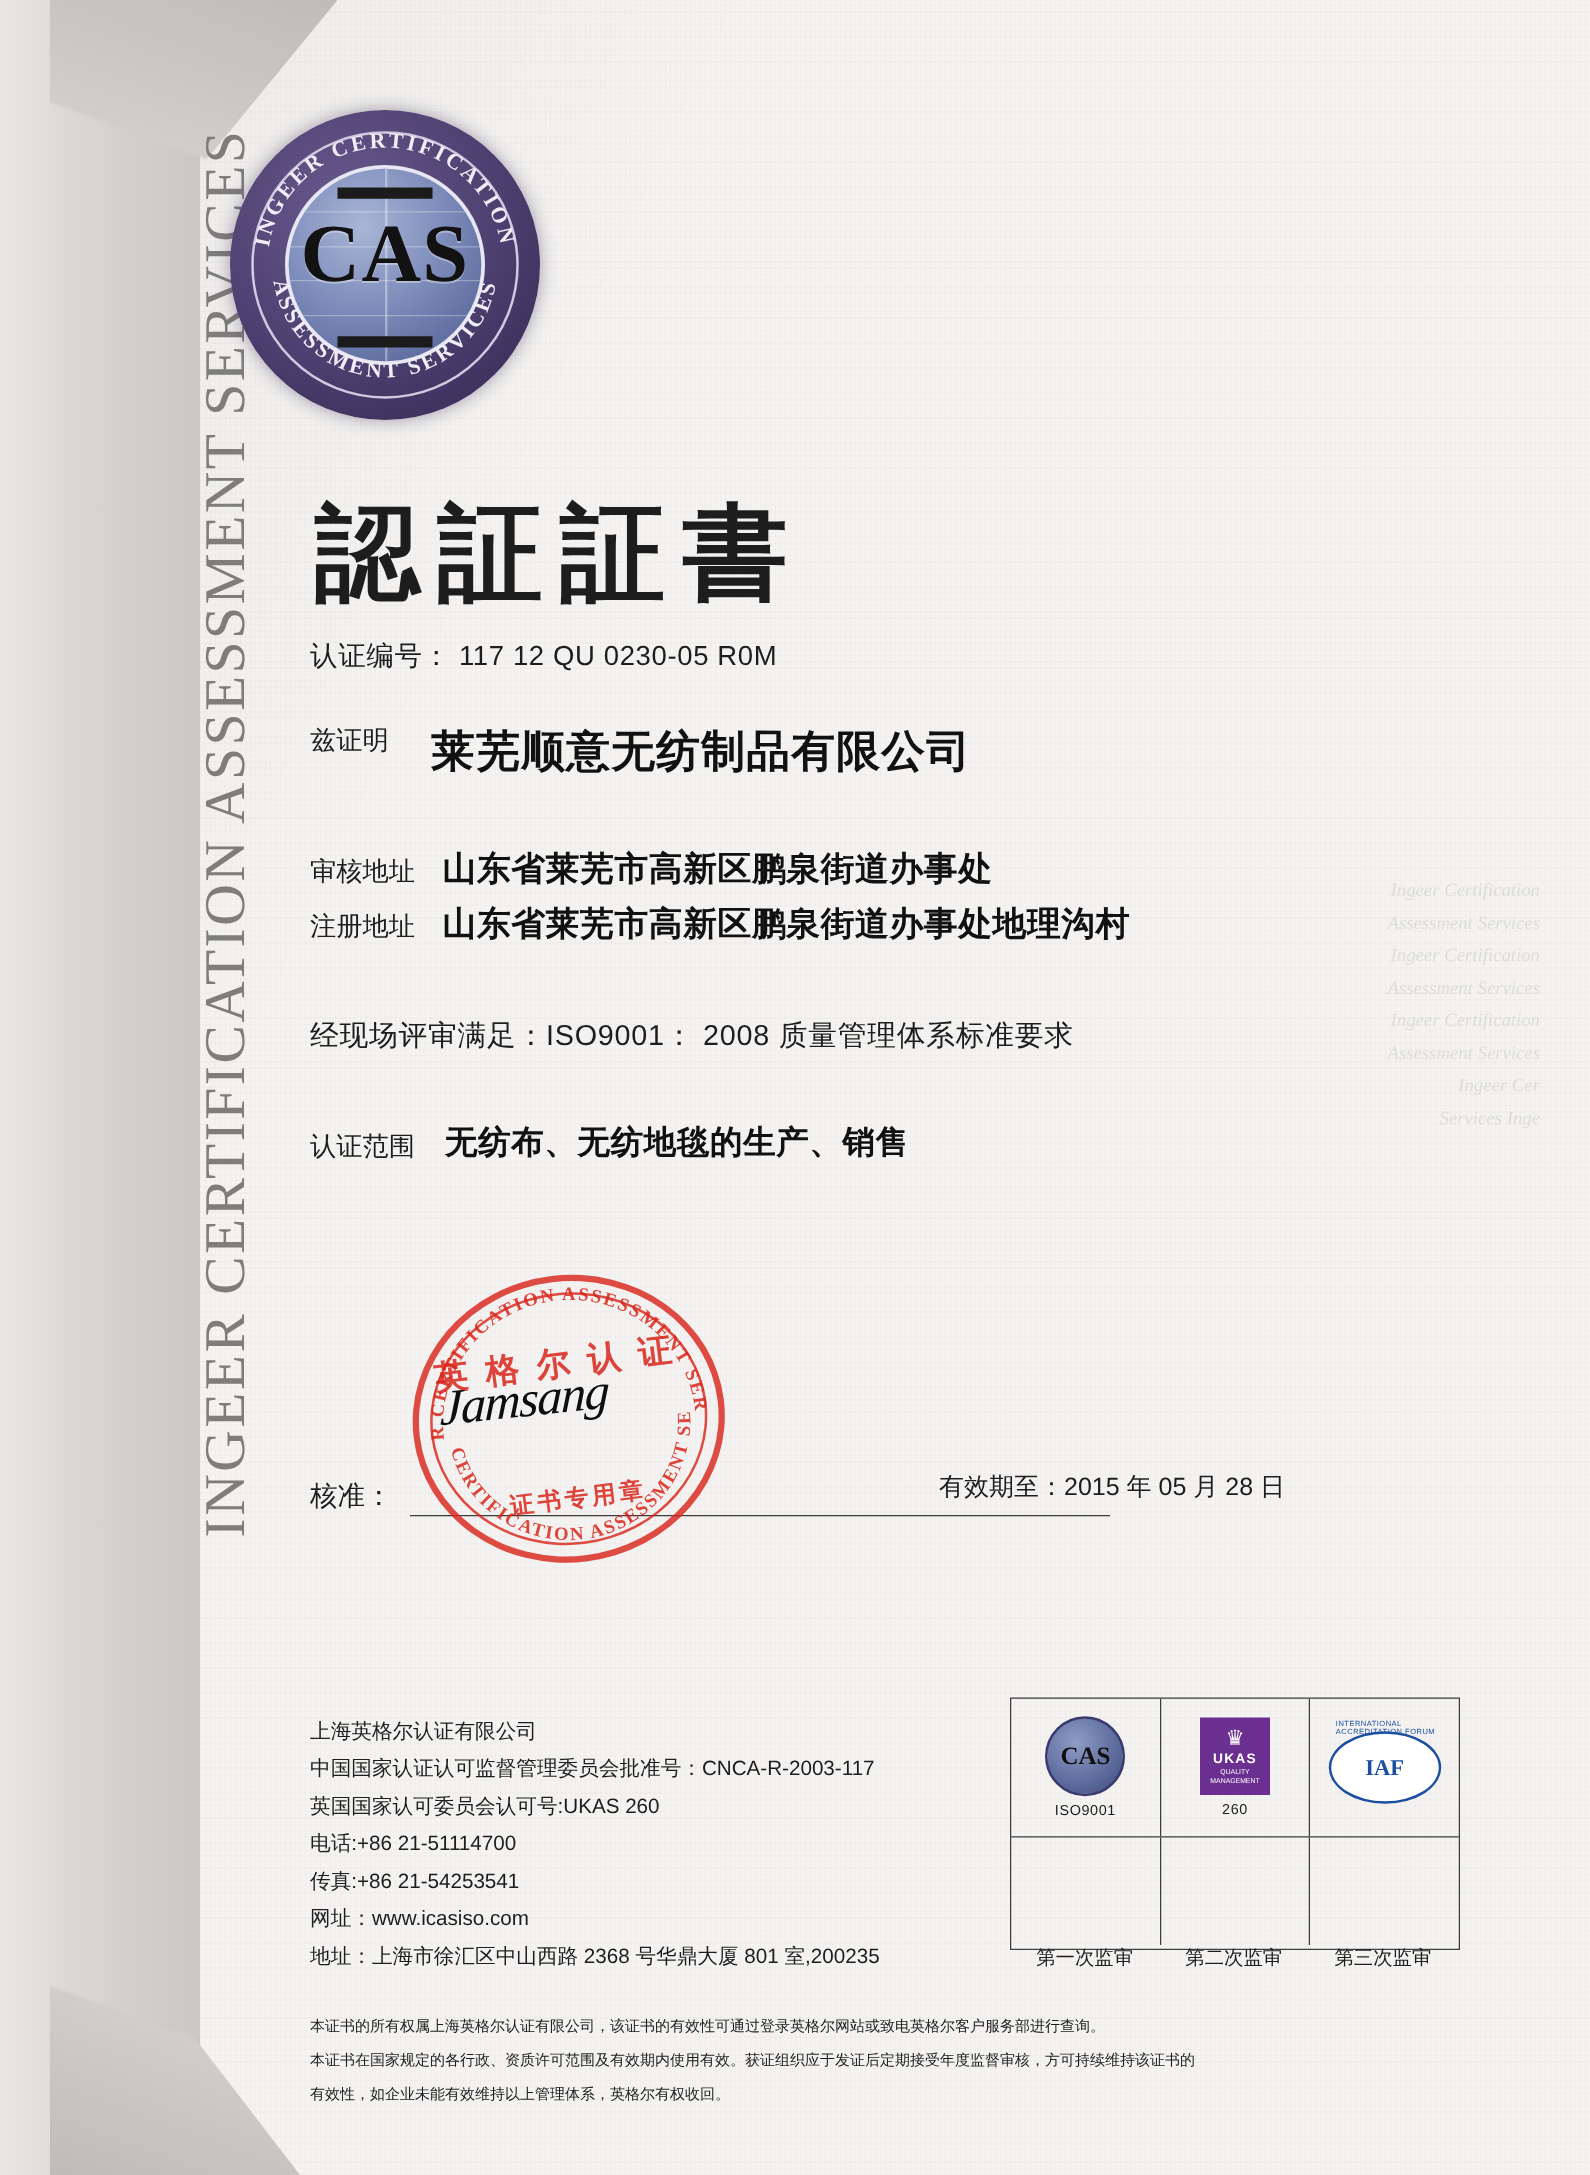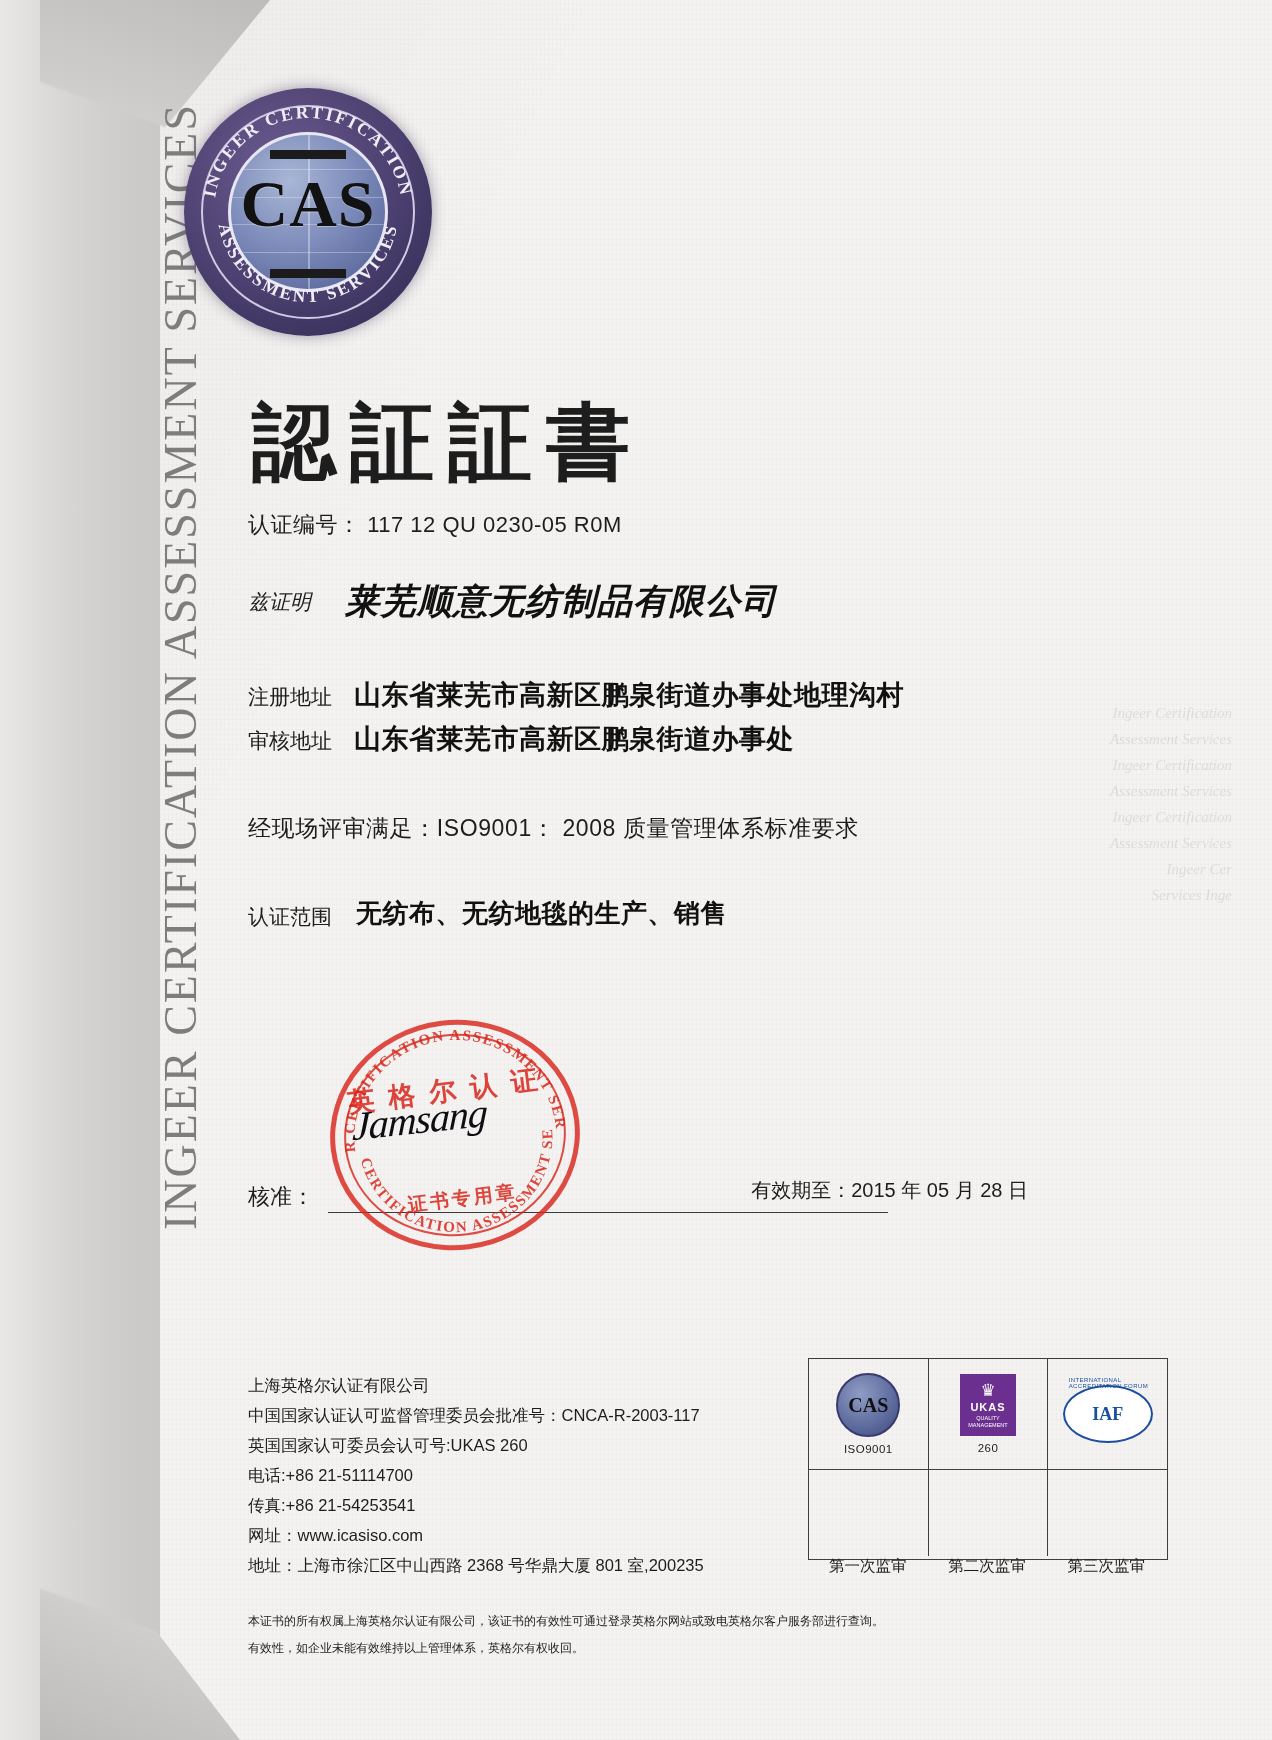--- a/index.html
+++ b/index.html
@@ -174,23 +174,22 @@
     line-height: 1.05;
   }
   .line-no {
     font-size: 22px;
     color: #1d1d1d;
     letter-spacing: 0.5px;
     margin-bottom: 38px;
   }
   .row-company {
     display: flex;
-    align-items: center;
+    align-items: flex-start;
     margin-bottom: 52px;
-    font-style: italic;
   }
   .lbl {
     font-size: 21px;
     color: #1d1d1d;
     white-space: nowrap;
   }
   .company {
     font-size: 35px;
     font-weight: bold;
     color: #111;
@@ -467,27 +466,27 @@
       <span>认证编号：</span>
       <span>117 12 QU 0230-05 R0M</span>
     </div>
 
     <div class="row-company">
       <span class="lbl">兹证明</span>
       <span class="company">莱芜顺意无纺制品有限公司</span>
     </div>
 
     <div class="addr-row">
+      <span class="lbl">审核地址</span>
+      <span class="addr-val">山东省莱芜市高新区鹏泉街道办事处</span>
+    </div>
+
+    <div class="addr-row">
       <span class="lbl">注册地址</span>
       <span class="addr-val">山东省莱芜市高新区鹏泉街道办事处地理沟村</span>
-    </div>
-
-    <div class="addr-row">
-      <span class="lbl">审核地址</span>
-      <span class="addr-val">山东省莱芜市高新区鹏泉街道办事处</span>
     </div>
 
     <div class="std-line">经现场评审满足：ISO9001： 2008 质量管理体系标准要求</div>
 
     <div class="scope-row">
       <span class="lbl">认证范围</span>
       <span class="scope-val">无纺布、无纺地毯的生产、销售</span>
     </div>
   </div>
 
@@ -553,16 +552,17 @@
     </div>
   </div>
   <div class="audit-labels">
     <span>第一次监审</span>
     <span>第二次监审</span>
     <span>第三次监审</span>
   </div>
 
   <div class="disclaimer">
     <div>本证书的所有权属上海英格尔认证有限公司，该证书的有效性可通过登录英格尔网站或致电英格尔客户服务部进行查询。</div>
+    <div>本证书在国家规定的各行政、资质许可范围及有效期内使用有效。获证组织应于发证后定期接受年度监督审核，方可持续维持该证书的</div>
     <div>有效性，如企业未能有效维持以上管理体系，英格尔有权收回。</div>
   </div>
 
 </div>
 
 </body></html>

